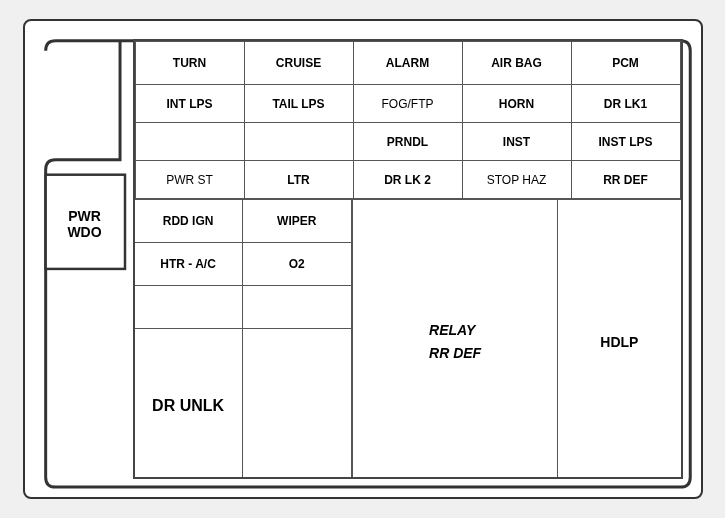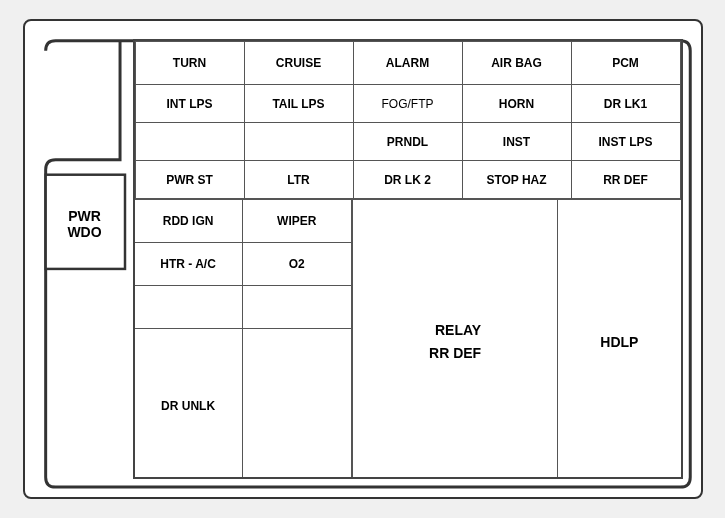--- a/index.html
+++ b/index.html
@@ -104,24 +104,24 @@
 
         <tr>
           <td style="height:38px; border:1px solid #555; text-align:center; font-size:12px; font-weight:bold; padding:5px 2px;"></td>
           <td style="height:38px; border:1px solid #555; text-align:center; font-size:12px; font-weight:bold; padding:5px 2px;"></td>
           <td style="height:38px; border:1px solid #555; text-align:center; font-size:12px; font-weight:bold; padding:5px 2px;">PRNDL</td>
           <td style="height:38px; border:1px solid #555; text-align:center; font-size:12px; font-weight:bold; padding:5px 2px;">INST</td>
           <td style="height:38px; border:1px solid #555; text-align:center; font-size:12px; font-weight:bold; padding:5px 2px;">INST LPS</td>
         </tr>
 
         <tr>
-          <td style="height:38px; border:1px solid #555; text-align:center; font-size:12px; font-weight:bold; padding:5px 2px;">PWR ST</td>
+          <td style="height:38px; border:1px solid #555; text-align:center; font-size:12px; font-weight:normal; padding:5px 2px;">PWR ST</td>
           <td style="height:38px; border:1px solid #555; text-align:center; font-size:12px; font-weight:bold; padding:5px 2px;">LTR</td>
           <td style="height:38px; border:1px solid #555; text-align:center; font-size:12px; font-weight:bold; padding:5px 2px;">DR LK 2</td>
-          <td style="height:38px; border:1px solid #555; text-align:center; font-size:12px; font-weight:bold; padding:5px 2px;">STOP HAZ</td>
+          <td style="height:38px; border:1px solid #555; text-align:center; font-size:12px; font-weight:normal; padding:5px 2px;">STOP HAZ</td>
           <td style="height:38px; border:1px solid #555; text-align:center; font-size:12px; font-weight:bold; padding:5px 2px;">RR DEF</td>
         </tr>
       </tbody>
         </table>
 
       <div style="display:flex; border-top:1px solid #555; height: calc(100% - 152px);">
 
         <div style="width:40%; border-right:2px solid #555; display:flex; flex-direction:column;">
 
           <div style="display:grid; grid-template-columns:1fr 1fr; border-bottom:1px solid #555; flex-shrink:0;">
@@ -133,28 +133,28 @@
             <div style="border-right:1px solid #555; text-align:center; font-size:12px; font-weight:bold; padding:8px 2px; min-height:42px; display:flex; align-items:center; justify-content:center;">HTR - A/C</div>
             <div style="text-align:center; font-size:12px; font-weight:bold; padding:8px 2px; min-height:42px; display:flex; align-items:center; justify-content:center;">O2</div>
           </div>
 
           <div style="display:grid; grid-template-columns:1fr 1fr; border-bottom:1px solid #555; flex-shrink:0;">
             <div style="border-right:1px solid #555; min-height:42px;"></div>
             <div style="min-height:42px;"></div>
           </div>
 
           <div style="display:grid; grid-template-columns:1fr 1fr; flex-shrink:0; flex:1;">
-            <div style="border-right:1px solid #555; text-align:center; font-size:12px; font-weight:bold; padding:8px 12px; display:flex; align-items:center; justify-content:center;">DR UNLK</div>
+            <div style="border-right:1px solid #555; text-align:center; font-size:16px; font-weight:bold; padding:8px 12px; display:flex; align-items:center; justify-content:center;">DR UNLK</div>
             <div style=""></div>
           </div>
         </div>
 
         <div style="flex:1; display:flex;">
 
-          <div style="flex:2; border-right:1px solid #555; display:flex; align-items:center; justify-content:center; text-align:right; font-size:14px; font-weight:bold; line-height:1.6;">
+          <div style="flex:2; border-right:1px solid #555; display:flex; align-items:center; justify-content:center; text-align:left; font-size:14px; font-weight:bold; line-height:1.6;font-style:italic;">
             RELAY<br>RR DEF
           </div>
 
           <div style="flex:1; display:flex; align-items:center; justify-content:center; text-align:center; font-size:14px; font-weight:bold; padding:10px;">HDLP</div>
         </div>
       </div>
     </div>
   </div>
 </div>
 

